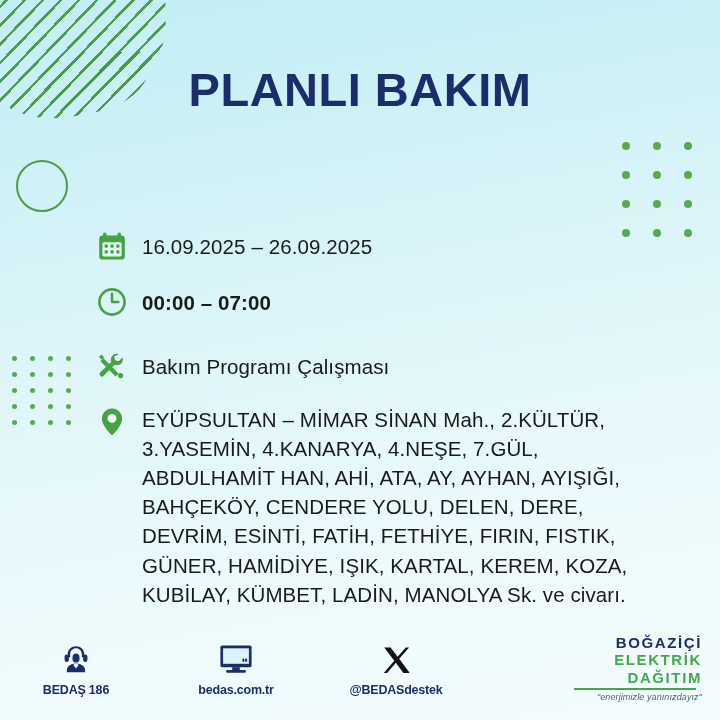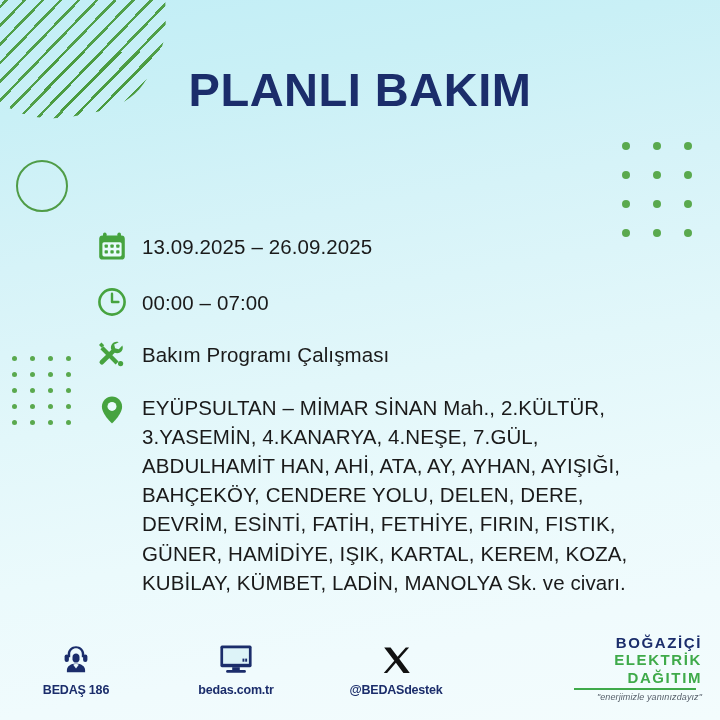--- a/index.html
+++ b/index.html
@@ -134,21 +134,21 @@
     justify-content: flex-start;
   }
   .info-txt {
     font-size: 20.5px;
     color: #1a1a1a;
     line-height: 1.42;
     padding-top: 6px;
     letter-spacing: 0.1px;
   }
   #row-date  { margin-bottom: 16px; }
-  #row-time  { margin-bottom: 12px; }
+  #row-time  { margin-bottom: 24px; font-weight: bold; }
   #row-work  { margin-bottom: 16px; }
   #row-place .info-txt { padding-top: 3px; }
   .addr-line { white-space: nowrap; }
 
   
   .footer {
     position: absolute;
     left: 0;
     bottom: 0;
     width: 720px;
@@ -276,21 +276,21 @@
           <g fill="#46a33f">
             <rect x="8.6" y="14.6" width="3.3" height="3.2" rx="0.7"></rect>
             <rect x="14.4" y="14.6" width="3.3" height="3.2" rx="0.7"></rect>
             <rect x="20.2" y="14.6" width="3.3" height="3.2" rx="0.7"></rect>
             <rect x="8.6" y="20.2" width="3.3" height="3.2" rx="0.7"></rect>
             <rect x="14.4" y="20.2" width="3.3" height="3.2" rx="0.7"></rect>
             <rect x="20.2" y="20.2" width="3.3" height="3.2" rx="0.7"></rect>
           </g>
         </svg>
       </div>
-      <div class="info-txt">13.09.2025 – 26.09.2025</div>
+      <div class="info-txt">16.09.2025 – 26.09.2025</div>
     </div>
 
     <div class="info-row" id="row-time">
       <div class="info-ico">
         <svg width="32" height="32" viewBox="0 0 32 32" aria-hidden="true">
           <circle cx="16" cy="16" r="12.6" fill="none" stroke="#46a33f" stroke-width="2.6"></circle>
           <path d="M16 7.8 V16 H22.4" fill="none" stroke="#46a33f" stroke-width="2.4" stroke-linecap="round" stroke-linejoin="round"></path>
         </svg>
       </div>
       <div class="info-txt">00:00 – 07:00</div>

